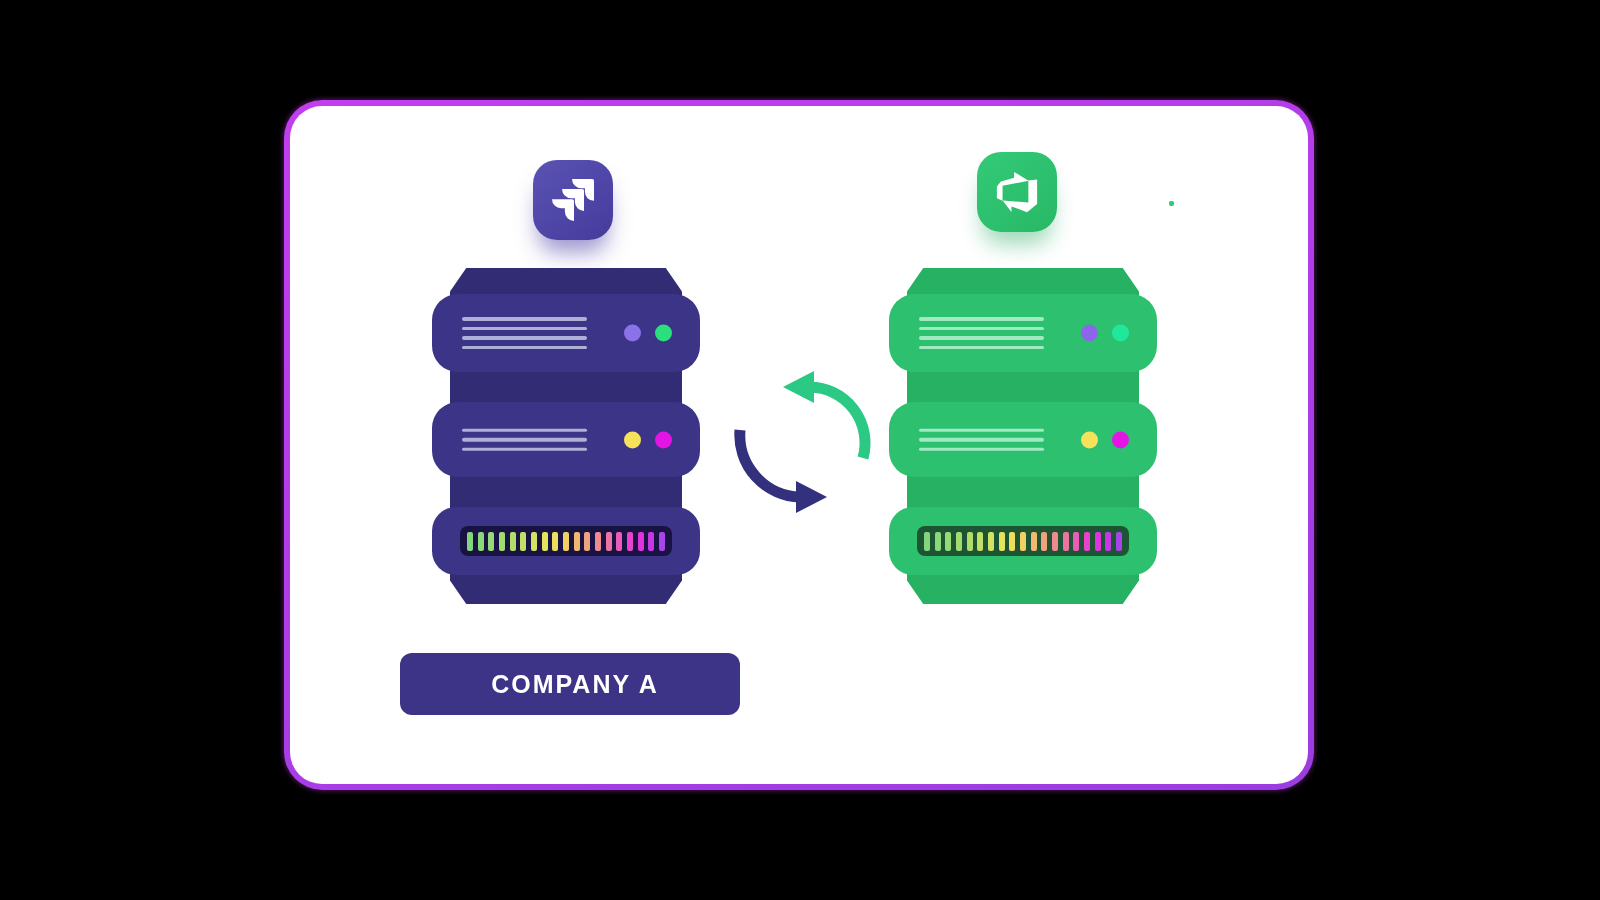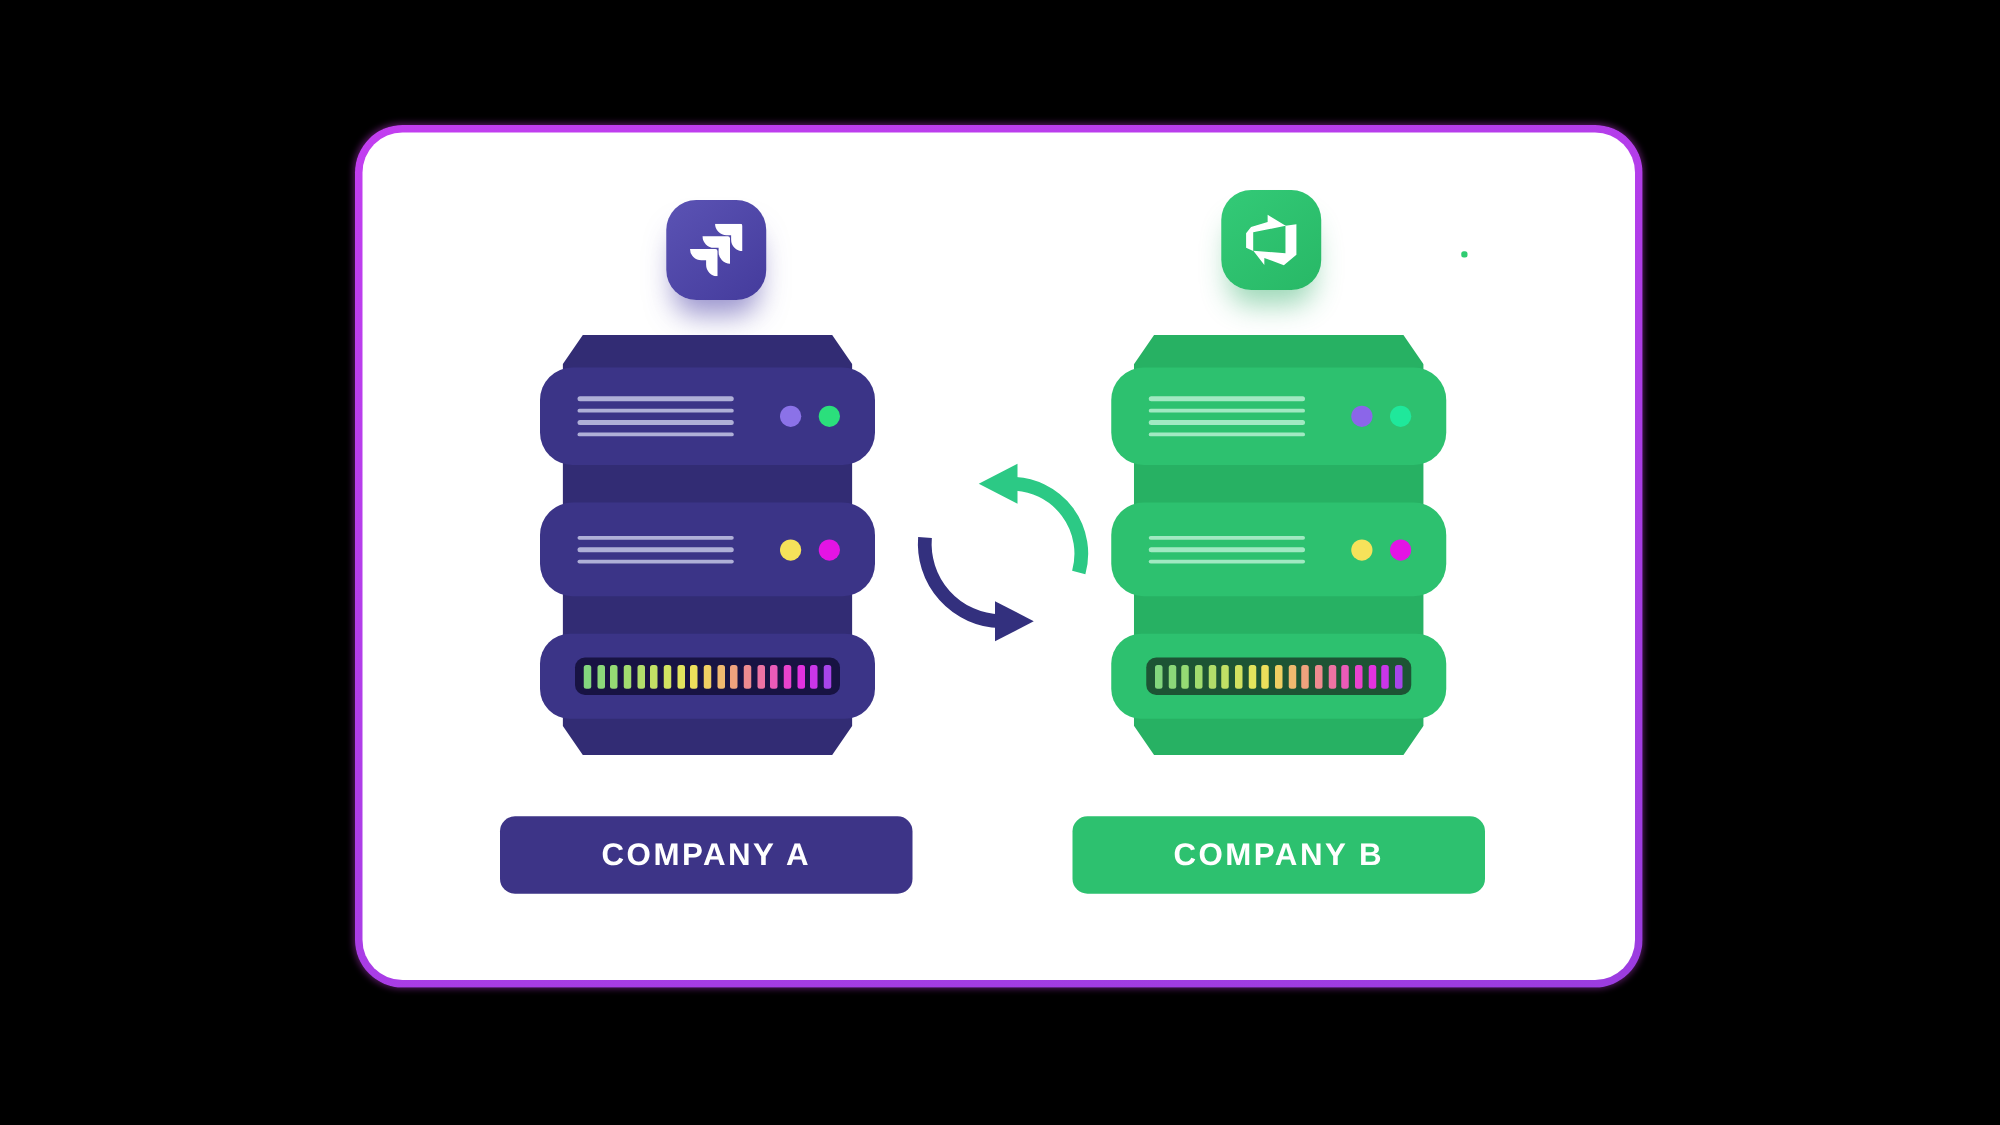--- a/index.html
+++ b/index.html
@@ -168,20 +168,17 @@
     </div>
   </div>
 
   <svg class="sync" width="170" height="175" viewBox="0 0 170 175">
     <path id="arrow-up-path" d="M148 113 A56 56 0 0 0 95 42" fill="none" stroke-width="11" stroke="#2cc985"></path>
     <polygon id="arrow-up-head" points="99,26 99,58 68,42" fill="#2cc985"></polygon>
     <path id="arrow-down-path" d="M25 85 A62 62 0 0 0 85 152" fill="none" stroke-width="11" stroke="#33307e"></path>
     <polygon id="arrow-down-head" points="81,136 81,168 112,152" fill="#33307e"></polygon>
   </svg>
 
-  <div class="pill" id="pill-left" style="background: rgb(61, 52, 135); color: rgb(255, 255, 255);">
+  <div class="pill" id="pill-left" style="background: rgb(61, 52, 135); color: rgb(255, 255, 255); padding-left: 10px;">
     <span>COMPANY A</span>
-  </div>
-  <div class="pill" id="pill-right" style="background: rgb(45, 193, 111); color: rgb(255, 255, 255);">
-    <span>COMPANY B</span>
   </div>
 
 </div>
 
 </body></html>

